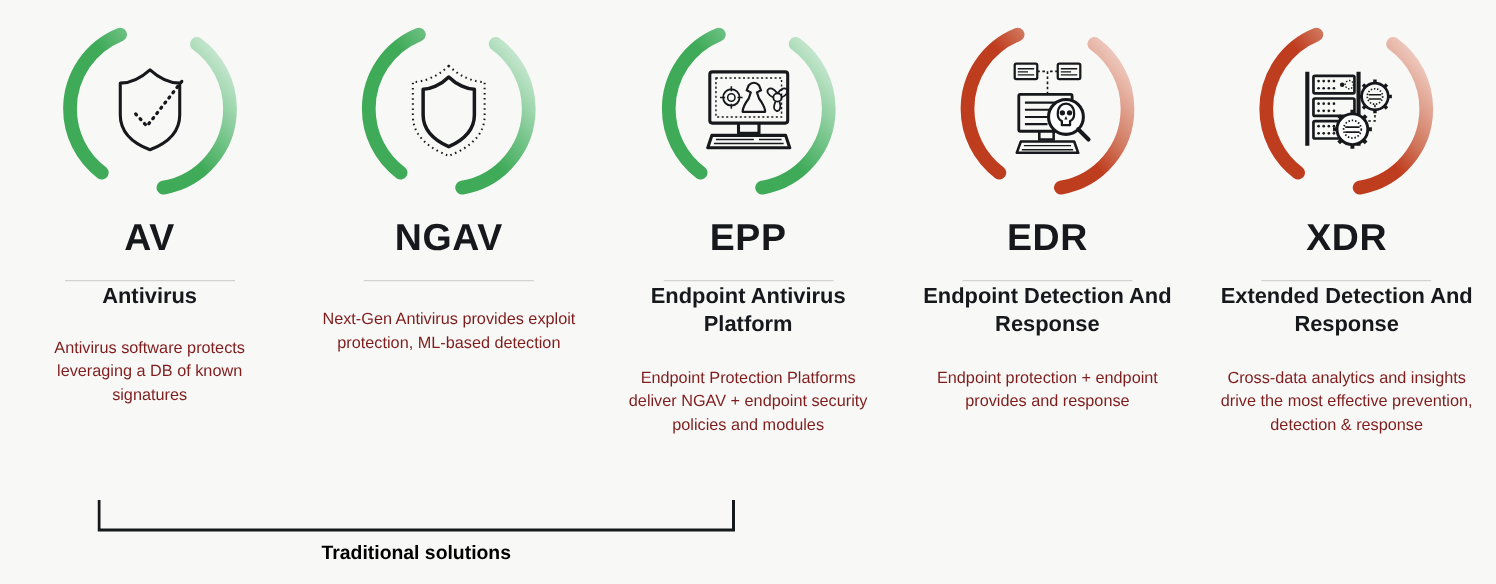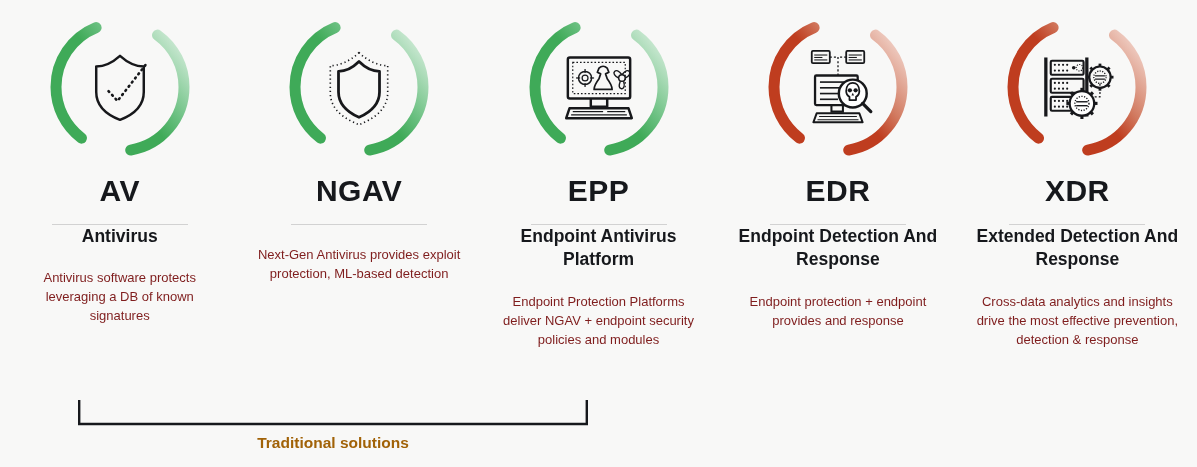--- a/index.html
+++ b/index.html
@@ -121,21 +121,21 @@
     position: absolute;
     pointer-events: auto;
   }
   .bracket-svg {
     display: block;
   }
   .bracket-label {
     text-align: center;
     font-size: 15.5px;
     font-weight: bold;
-    color: #a16207;
+    color: #000000;
     margin-top: 9px;
     line-height: 1;
   }
 </style>
 </head>
 <body>
 
 <div id="infographic">
 
   <div class="columns">

